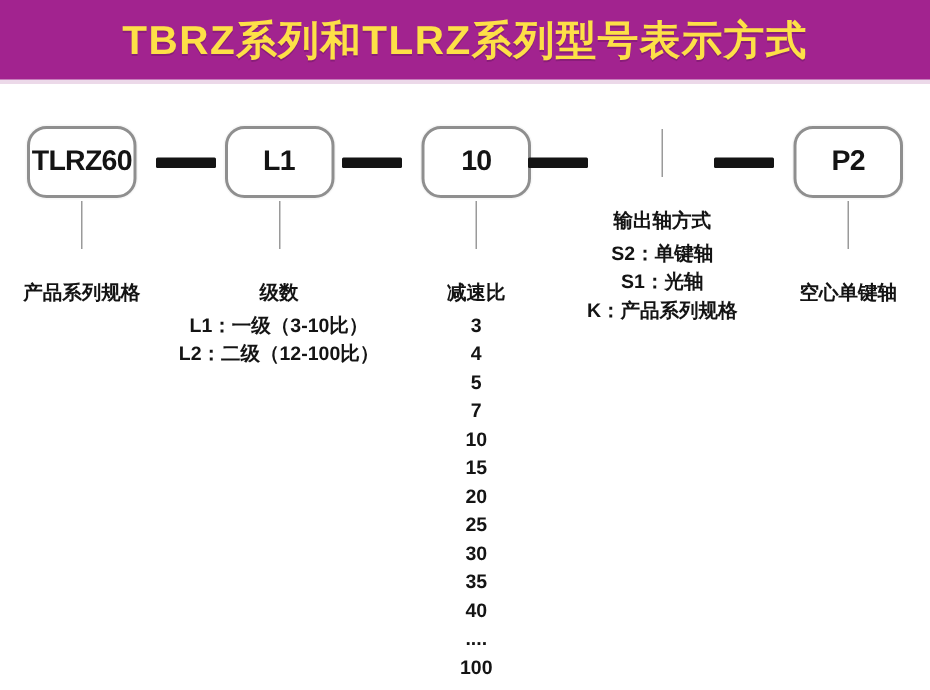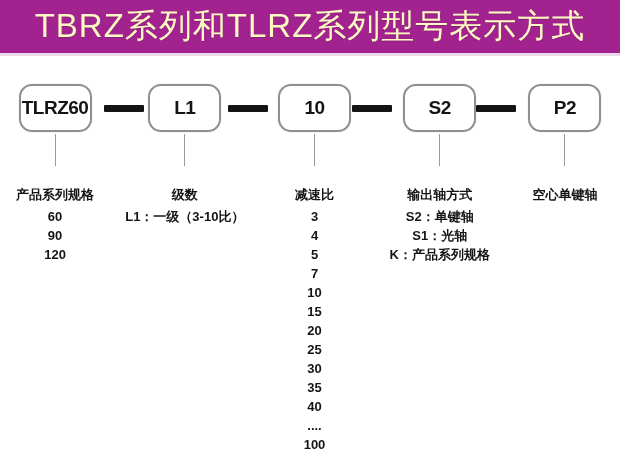--- a/index.html
+++ b/index.html
@@ -12,21 +12,21 @@
   .page { position: relative; width: 620px; height: 460px; background: #ffffff; overflow: hidden; }
 
   
   .titlebar {
     height: 56px; width: 100%;
     background: #a2238f;
     border-bottom: 3px solid #ecd9e9;
     display: flex; align-items: center; justify-content: center;
   }
   .titlebar h1 {
-    color: #fef9c3; font-size: 33px; font-weight: normal; letter-spacing: 1px;
+    color: #fde047; font-size: 27px; font-weight: bold; letter-spacing: 1px;
     text-shadow: 0 1px 0 rgba(0,0,0,0.15);
   }
 
   
   .diagram { position: absolute; top: 59px; left: 0; width: 620px; height: 401px; }
 
   .columns { display: flex; width: 620px; gap: 15px; }
   .col {
     width: 124px; display: flex; flex-direction: column; align-items: center;
     padding-top: 25px;
@@ -79,35 +79,31 @@
     <div class="connector c4"></div>
 
     <div class="columns">
 
       <section class="col">
         <div class="code-box">
           <span>TLRZ60</span>
         </div>
         <div class="vline"></div>
         <div class="col-label">产品系列规格</div>
-        <div class="options">
-            <div class="option">60</div>
-            <div class="option">90</div>
-            <div class="option">120</div>
-          </div>
       </section>
 
       <section class="col">
         <div class="code-box">
           <span>L1</span>
         </div>
         <div class="vline"></div>
         <div class="col-label">级数</div>
         <div class="options">
             <div class="option">L1：一级（3-10比）</div>
+            <div class="option">L2：二级（12-100比）</div>
           </div>
       </section>
 
       <section class="col">
         <div class="code-box">
           <span>10</span>
         </div>
         <div class="vline"></div>
         <div class="col-label">减速比</div>
         <div class="options">
@@ -121,23 +117,20 @@
             <div class="option">25</div>
             <div class="option">30</div>
             <div class="option">35</div>
             <div class="option">40</div>
             <div class="option">....</div>
             <div class="option">100</div>
           </div>
       </section>
 
       <section class="col">
-        <div class="code-box">
-          <span>S2</span>
-        </div>
         <div class="vline"></div>
         <div class="col-label">输出轴方式</div>
         <div class="options">
             <div class="option">S2：单键轴</div>
             <div class="option">S1：光轴</div>
             <div class="option">K：产品系列规格</div>
           </div>
       </section>
 
       <section class="col">

